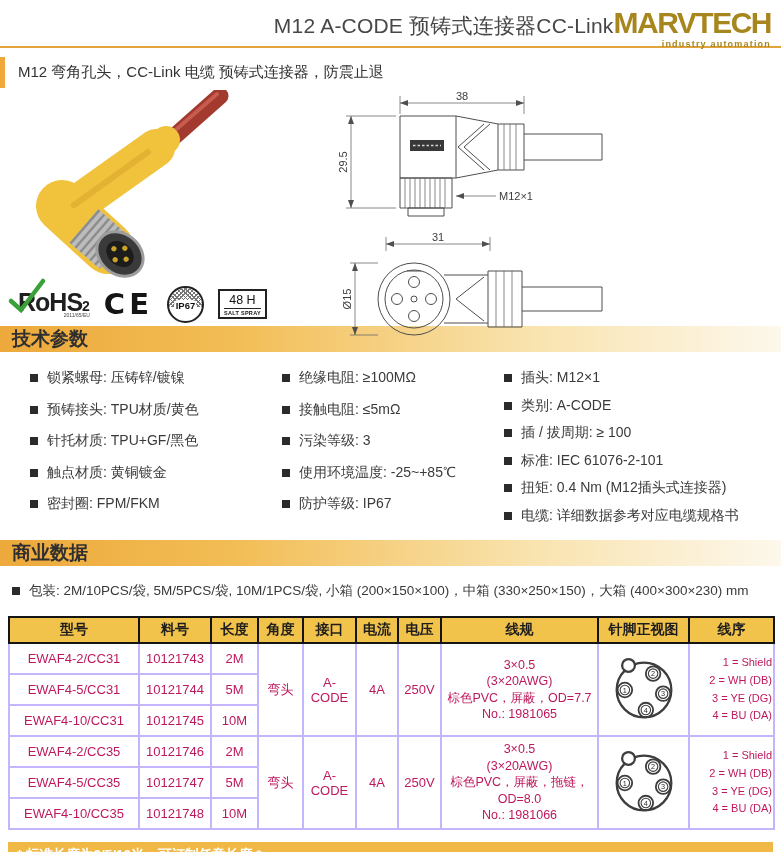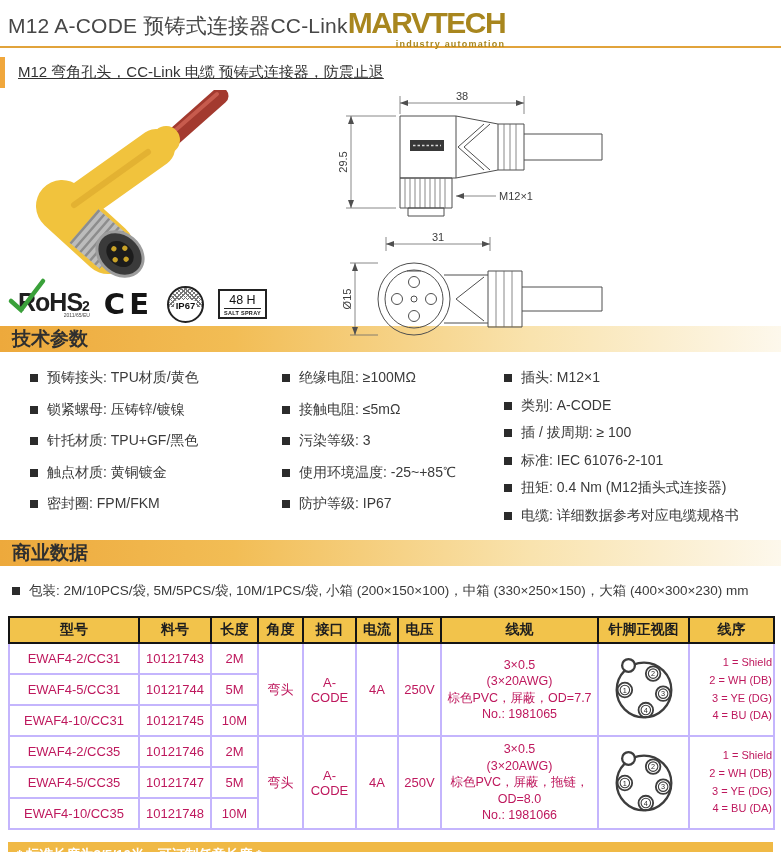--- a/index.html
+++ b/index.html
@@ -5,28 +5,28 @@
   * { box-sizing: border-box; margin: 0; padding: 0; }
   html,body { width: 781px; height: 852px; }
   body {
     font-family: "Liberation Sans", sans-serif;
     background: #ffffff;
     color: #333;
     overflow: hidden;
     position: relative;
   }
   
-  .header { display:flex; justify-content:flex-start; align-items:flex-start; padding:8px 8px 0 8px; height:46px; }
+  .header { display:flex; justify-content:flex-end; align-items:flex-start; padding:8px 8px 0 8px; height:46px; }
   .page-title { font-size:21px; color:#474747; font-weight:500; letter-spacing:.2px; padding-top:4px; }
   .logo-block { text-align:right; line-height:1; padding-right:2px; }
   .logo-text { font-size:30px; font-weight:800; color:#a8861e; letter-spacing:-1.5px; }
   .logo-tagline { font-size:9px; font-weight:bold; color:#a8861e; letter-spacing:1.2px; margin-top:2px; }
   .divider { border-top:2px solid #e1a33b; }
   
-  .subtitle-row { margin-top:9px; border-left:5px solid #f0a73c; padding:6px 0 6px 13px; font-size:15px; color:#333;text-decoration:underline; }
+  .subtitle-row { margin-top:9px; border-left:5px solid #f0a73c; padding:6px 0 6px 13px; font-size:15px; color:#333; }
   
   .product-row { display:flex; height:238px; padding:2px 0 0 8px; }
   .photo-col { width:330px; display:flex; flex-direction:column; }
   .drawing-wrap { flex:1; padding-top:0; }
   .drawing-wrap svg { display:block; }
   .dwg { stroke:#4f4f4f; stroke-width:1; fill:none; }
   .dwg-thin { stroke:#6a6a6a; stroke-width:0.8; fill:none; }
   .dwg-txt { font-size:11px; fill:#3c3c3c; }
   
   .certs { display:flex; align-items:center; gap:14px; padding-left:6px; margin-top:0; height:44px; }
@@ -203,25 +203,25 @@
   </div>
 </div>
 
 <div class="section-bar">技术参数</div>
 
 <div class="specs">
   <div class="spec-col c1">
     <ul>
       <li>
           <span class="bullet"></span>
+          <span>锁紧螺母: 压铸锌/镀镍</span>
+        </li>
+      <li>
+          <span class="bullet"></span>
           <span>预铸接头: TPU材质/黄色</span>
-        </li>
-      <li>
-          <span class="bullet"></span>
-          <span>锁紧螺母: 压铸锌/镀镍</span>
         </li>
       <li>
           <span class="bullet"></span>
           <span>针托材质: TPU+GF/黑色</span>
         </li>
       <li>
           <span class="bullet"></span>
           <span>触点材质: 黄铜镀金</span>
         </li>
       <li>

